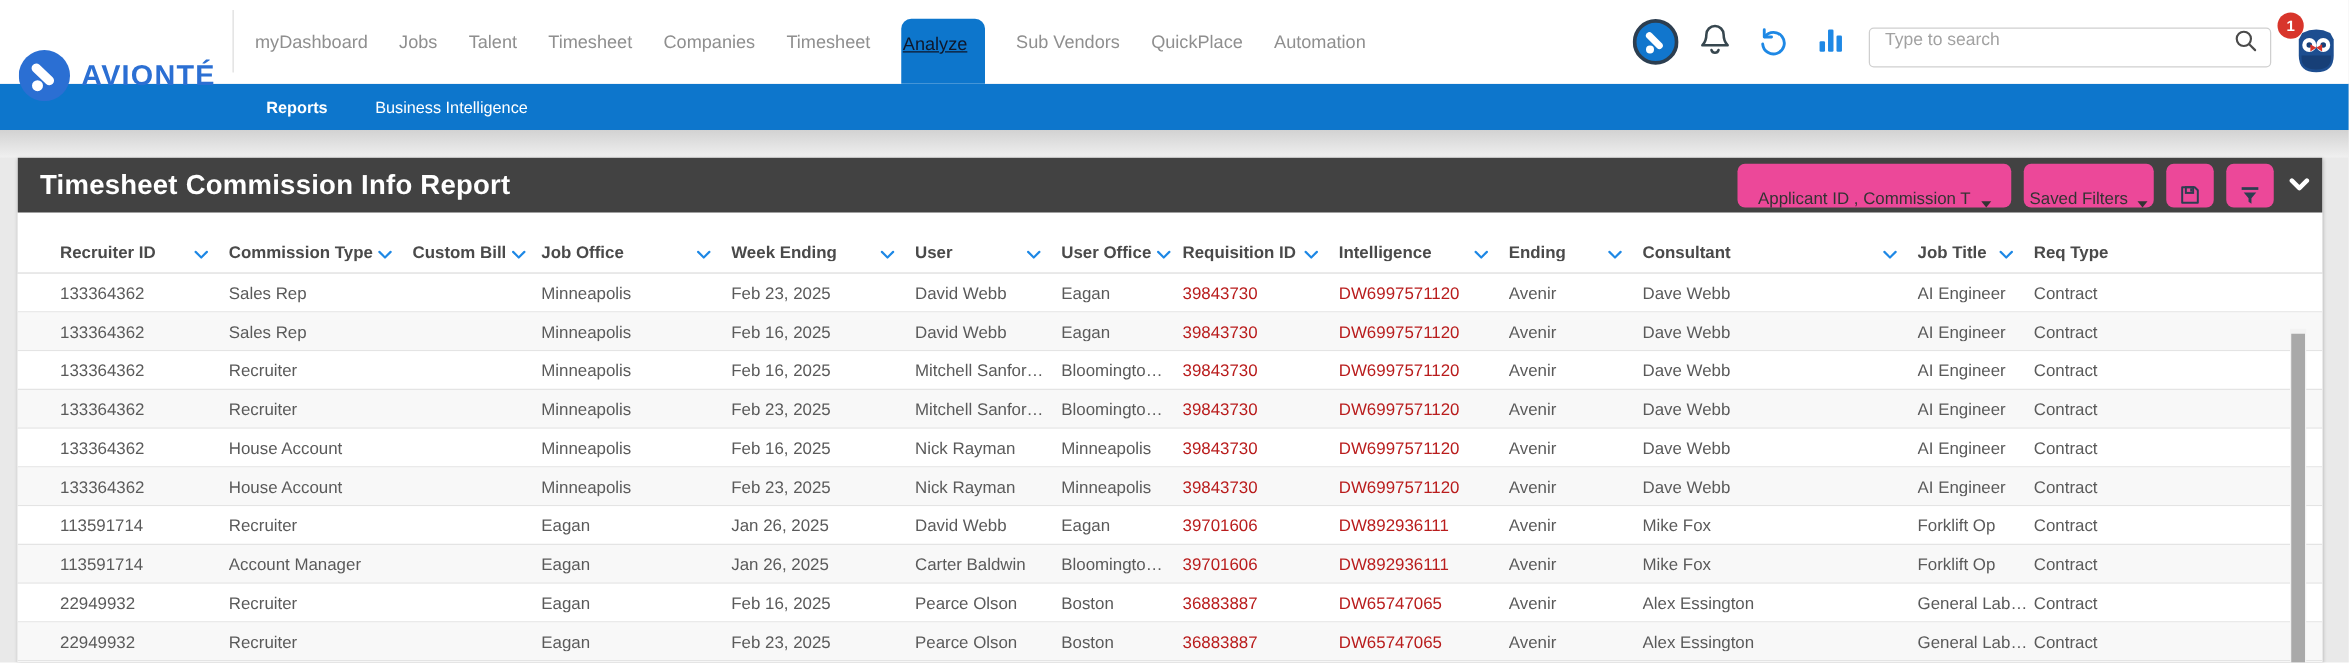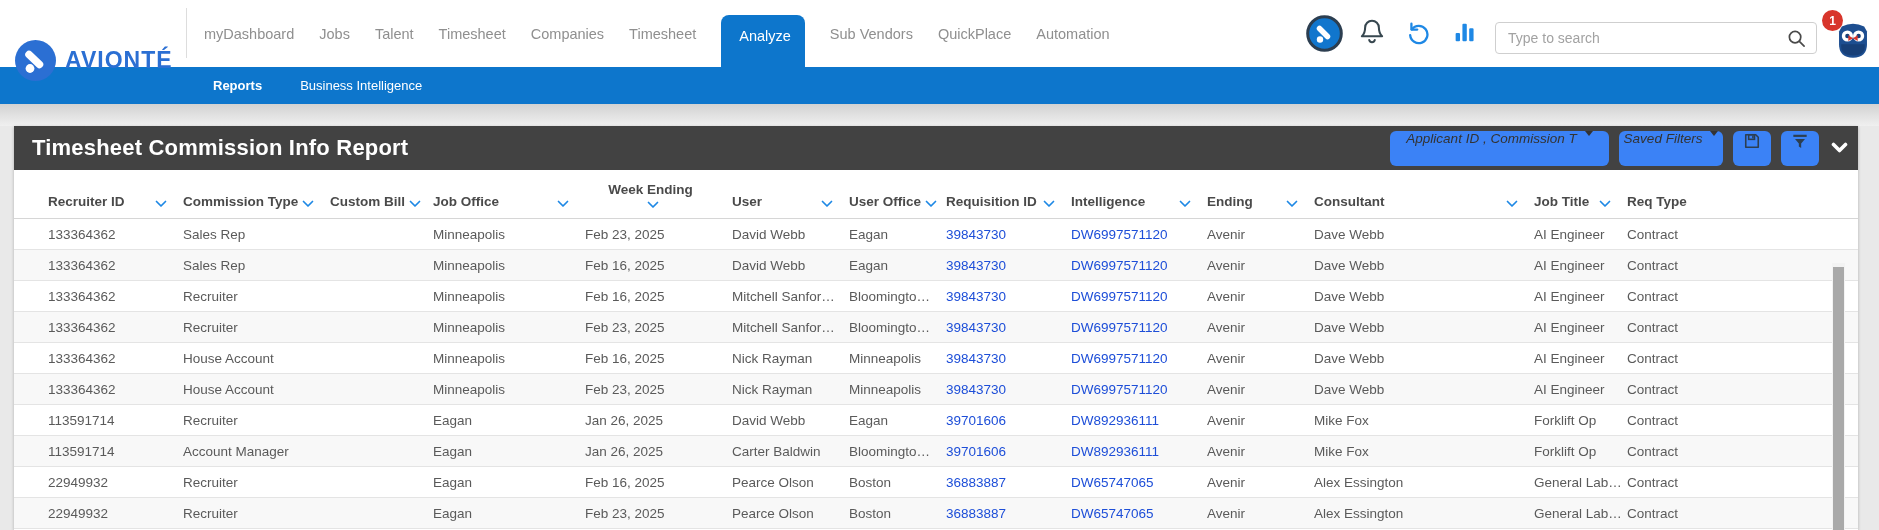--- a/index.html
+++ b/index.html
@@ -7,31 +7,31 @@
   body { font-family:"Liberation Sans", sans-serif; background:#e9e9e9; position:relative; }
 
   
   .topbar { position:absolute; left:0; top:0; width:1879px; height:67px; background:#ffffff; z-index:5; }
   .brand { position:absolute; left:15px; top:12px; display:flex; align-items:center; gap:9px;margin-top:28px; }
   .brand-word { font-size:23px; font-weight:bold; color:#2b6fd3; letter-spacing:1px; }
   .brand-divider { position:absolute; left:186px; top:8px; height:50px; width:1px; background:#dddddd; }
 
   .topnav { position:absolute; left:204px; top:0; height:67px; display:flex; align-items:center; gap:25px; }
   .nav-item { font-size:14.5px; color:#8f8f8f; white-space:nowrap; cursor:pointer; }
-  .nav-item.active-tab { background:#0d76cc; color:#ffffff; border-radius:8px 8px 0 0;
+  .nav-item.active-tab { background:#0d76cc; color:#0f172a; border-radius:8px 8px 0 0;
       height:52px; margin-top:15px; align-self:flex-start; display:flex; align-items:flex-start;
-      padding:13px 14px 0 18px; }
+      padding:13px 14px 0 1px;text-decoration:underline; }
   .icon-btn { cursor:pointer; display:flex; align-items:center; justify-content:center; }
   .circle-logo { position:absolute; left:1306px; top:15px; }
   .bell { position:absolute; left:1359px; top:18px; }
   .undo { position:absolute; left:1406px; top:20px; }
   .chart { position:absolute; left:1452px; top:20px; }
 
   .search-wrap { position:absolute; left:1495px; top:22px; width:322px; height:32px;
-      border:1px solid #cfcfcf; border-radius:4px; background:#fff; display:flex; align-items:center; }
+      border:1px solid #cfcfcf; border-radius:4px; background:#fff; display:flex; align-items:flex-start; }
   .search-input { flex:1; border:none; outline:none; font-family:"Liberation Sans",sans-serif;
       font-size:14px; color:#555; padding:0 8px 0 12px; background:transparent; }
   .search-input::placeholder { color:#a2a2a2; }
   .search-glass { margin-right:10px; }
 
   .owl-wrap { position:absolute; left:1836px; top:22px; width:36px; height:38px; }
   .owl-badge { position:absolute; left:-14px; top:-12px; width:21px; height:21px; background:#d8352b;
       border-radius:50%; color:#fff; font-size:12px; font-weight:bold; display:flex;
       align-items:center; justify-content:center; z-index:2; }
 
@@ -43,42 +43,42 @@
 
   .gap-strip { position:absolute; left:0; top:104px; width:1879px; height:22px;
       background:linear-gradient(#d2d2d2, #f0f0f0); }
 
   
   .panel { position:absolute; left:14px; top:126px; width:1844px; height:404px; background:#ffffff;
       box-shadow:0 1px 3px rgba(0,0,0,.25); overflow:hidden; }
   .panel-header { height:44px; background:#424242; display:flex; align-items:center; padding:0 10px 0 18px; }
   .panel-title { color:#ffffff; font-size:22px; font-weight:bold; letter-spacing:.2px; }
   .header-controls { margin-left:auto; display:flex; align-items:center; gap:10px; }
-  .hdr-btn { background:#3b82f6; border:none; border-radius:6px; height:35px; font-family:"Liberation Sans",sans-serif;
-      font-size:13.5px; color:#333; display:flex; align-items:flex-start; justify-content:center; gap:8px;
-      cursor:pointer; padding:0 12px; white-space:nowrap;font-style:italic; }
+  .hdr-btn { background:#ec4899; border:none; border-radius:6px; height:35px; font-family:"Liberation Sans",sans-serif;
+      font-size:13.5px; color:#333; display:flex; align-items:flex-end; justify-content:center; gap:8px;
+      cursor:pointer; padding:0 12px; white-space:nowrap; }
   .hdr-btn.wide { width:219px; }
   .hdr-btn.saved { width:104px; }
   .hdr-btn.icon-only { width:38px; padding:0; }
   .caret-down { width:0; height:0; border-left:4.5px solid transparent; border-right:4.5px solid transparent;
       border-top:5px solid #333; }
   .collapse-chevron { margin-left:2px; cursor:pointer; display:flex; align-items:center; }
 
   
   .table-wrap { position:relative; width:100%; }
   .thead { display:flex; height:49px; align-items:flex-end; padding:0 0 9px 34px;
       border-bottom:1px solid #d6d6d6; }
   .th { display:flex; align-items:center; justify-content:space-between; padding-right:16px;
       font-size:13.5px; font-weight:bold; color:#4a4a4a; white-space:nowrap; overflow:hidden; cursor:pointer; }
   .th .sort-ico { flex:0 0 auto; margin-left:4px; margin-top:4px; }
   .tbody { }
   .tr { display:flex; height:31px; align-items:center; padding-left:34px; border-bottom:1px solid #e4e4e4; background:#ffffff; }
   .tr:nth-child(even) { background:#f8f8f8; }
   .td { font-size:13.5px; color:#5a5a5a; white-space:nowrap; overflow:hidden; padding-right:14px; }
-  .td.link { color:#1d4ed8; cursor:pointer; }
+  .td.link { color:#b91c1c; cursor:pointer; }
 
   
   .vscroll-track { position:absolute; left:1818px; top:93px; width:13px; height:311px; background:#f3f3f3; }
   .vscroll-thumb { position:absolute; left:1px; top:4px; width:11px; height:307px; background:#a9a9a9; cursor:pointer; }
 </style>
 </head>
 <body>
 
 <div class="topbar">
   <div class="brand">
@@ -211,21 +211,21 @@
           <svg width="12" height="8" viewBox="0 0 12 8" class="sort-ico">
             <path d="M1.5 1.5 L6 6 L10.5 1.5" fill="none" stroke="#1e88e5" stroke-width="1.7" stroke-linecap="round" stroke-linejoin="round"></path>
           </svg>
         </div>
         <div class="th" style="width: 152px;">
           <span>Job Office</span>
           <svg width="12" height="8" viewBox="0 0 12 8" class="sort-ico">
             <path d="M1.5 1.5 L6 6 L10.5 1.5" fill="none" stroke="#1e88e5" stroke-width="1.7" stroke-linecap="round" stroke-linejoin="round"></path>
           </svg>
         </div>
-        <div class="th" style="width: 147px; flex-direction: column;">
+        <div class="th" style="width: 147px;">
           <span>Week Ending</span>
           <svg width="12" height="8" viewBox="0 0 12 8" class="sort-ico">
             <path d="M1.5 1.5 L6 6 L10.5 1.5" fill="none" stroke="#1e88e5" stroke-width="1.7" stroke-linecap="round" stroke-linejoin="round"></path>
           </svg>
         </div>
         <div class="th" style="width: 117px;">
           <span>User</span>
           <svg width="12" height="8" viewBox="0 0 12 8" class="sort-ico">
             <path d="M1.5 1.5 L6 6 L10.5 1.5" fill="none" stroke="#1e88e5" stroke-width="1.7" stroke-linecap="round" stroke-linejoin="round"></path>
           </svg>

